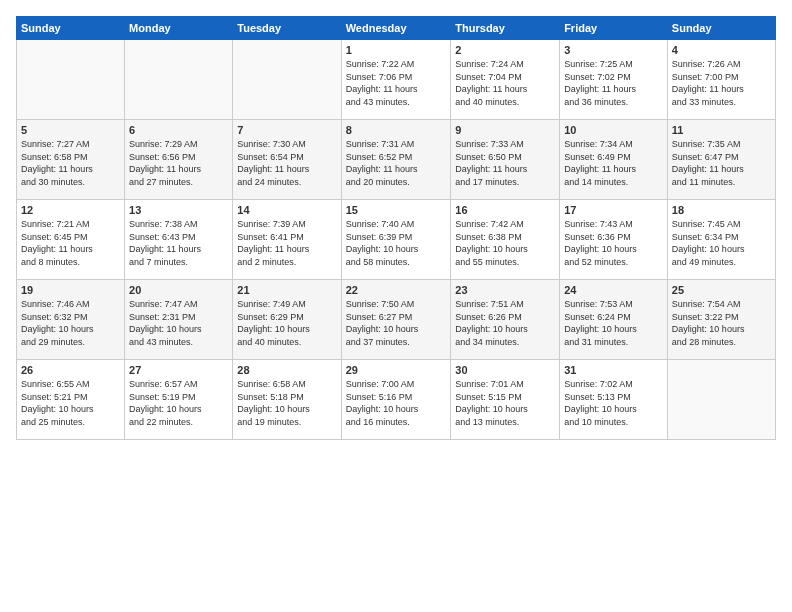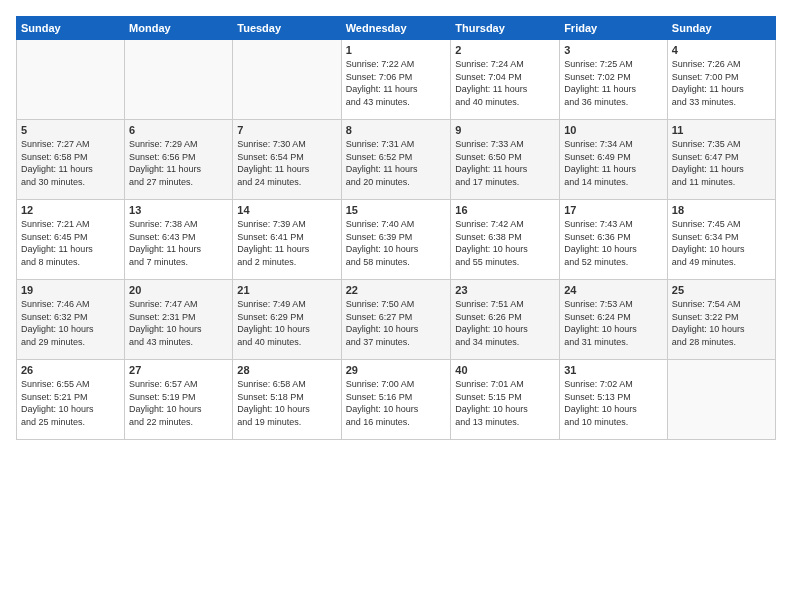--- a/index.html
+++ b/index.html
@@ -315,21 +315,21 @@
             <div class="day-info">and 19 minutes.</div>
           </td>
           <td>
             <span class="day-num">29</span>
             <div class="day-info">Sunrise: 7:00 AM</div>
             <div class="day-info">Sunset: 5:16 PM</div>
             <div class="day-info">Daylight: 10 hours</div>
             <div class="day-info">and 16 minutes.</div>
           </td>
           <td>
-            <span class="day-num">40</span>
+            <span class="day-num">30</span>
             <div class="day-info">Sunrise: 7:01 AM</div>
             <div class="day-info">Sunset: 5:15 PM</div>
             <div class="day-info">Daylight: 10 hours</div>
             <div class="day-info">and 13 minutes.</div>
           </td>
           <td>
             <span class="day-num">31</span>
             <div class="day-info">Sunrise: 7:02 AM</div>
             <div class="day-info">Sunset: 5:13 PM</div>
             <div class="day-info">Daylight: 10 hours</div>

